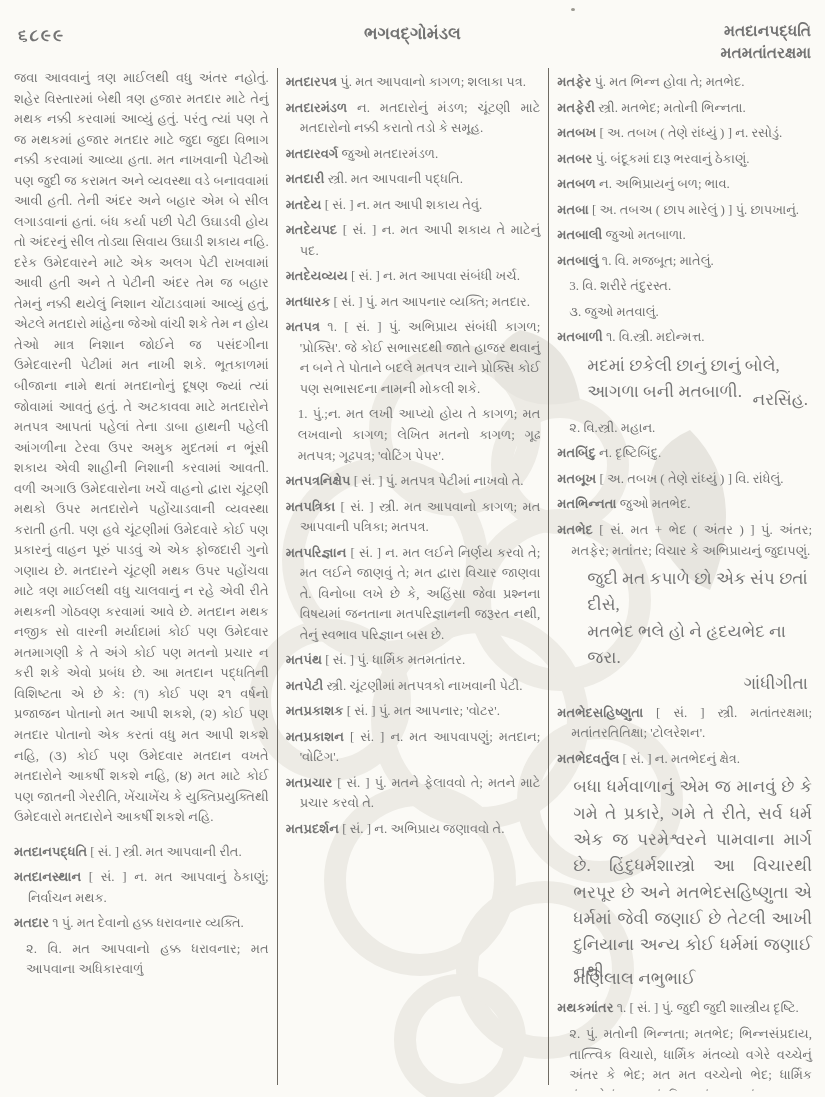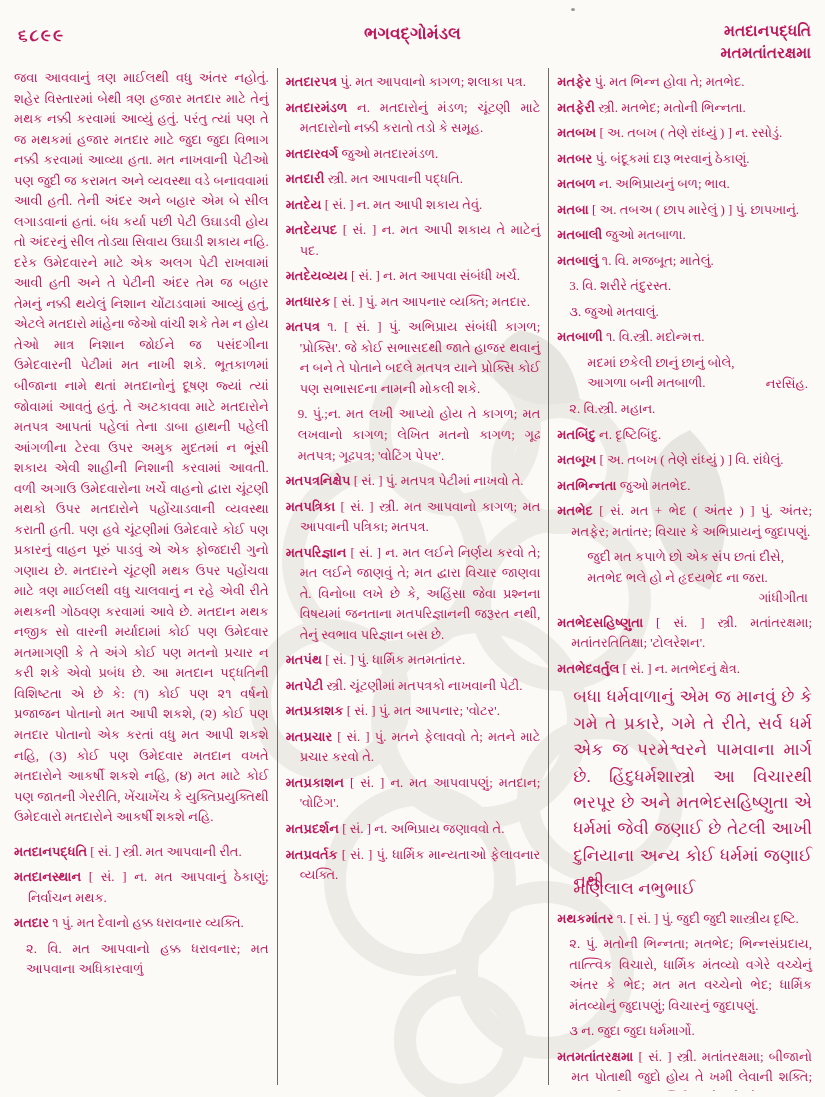--- a/index.html
+++ b/index.html
@@ -1,31 +1,31 @@
 <!DOCTYPE html>
 <html><head>
 <meta charset="utf-8">
 <style>
   html,body{margin:0;padding:0;background:#e9e7e2;}
   .page{position:relative;width:825px;height:1097px;margin:0 auto;background:#fbfaf6;overflow:hidden;
-        font-family:"Liberation Serif","DejaVu Serif",serif;color:#be185d;}
+        font-family:"Liberation Serif","DejaVu Serif",serif;color:#737373;}
   
   .hdr{position:absolute;top:0;left:0;right:0;height:64px;z-index:2;}
   .page-num{position:absolute;top:26px;left:18px;font-size:17px;font-weight:bold;letter-spacing:2px;}
   .page-title{position:absolute;top:24px;left:0;right:0;text-align:center;font-size:17px;font-weight:bold;}
   .guides{position:absolute;top:20px;right:14px;text-align:right;font-weight:bold;font-size:15.5px;line-height:1.45;}
   
   .columns{position:absolute;top:66px;left:6px;right:5px;bottom:6px;display:flex;z-index:1;}
   .col{flex:1;padding:2px 8px 0 8px;font-size:13px;line-height:1.58;text-align:justify;overflow:hidden;}
   .divider{width:1px;background:#6f6b63;margin:2px 0 6px 0;}
   .para{margin:0 0 14px 0;}
   .entry{margin:4px 0 5px 0;padding-left:14px;text-indent:-14px;}
   .head{font-weight:bold;}
   .sense{margin:1px 0 5px 12px;}
-  .verse{margin:1px 2px 5px 30px;font-size:13px;text-align:left;line-height:1.55;}
+  .verse{margin:1px 2px 5px 30px;font-size:17px;text-align:left;line-height:1.55;}
   .attr{text-align:right;margin-right:2px;}
   .attr.inline{margin-top:-19px;}
   .quote{margin:1px 0 6px 16px;font-size:17px;line-height:1.55;}
   .qattr{display:block;text-align:left;margin-top:-19px;}
   
   .wm{position:absolute;inset:0;z-index:0;pointer-events:none;}
   .speck{position:absolute;top:8px;left:571px;width:4px;height:3px;background:#9a978f;border-radius:50%;z-index:2;}
 </style>
 </head>
 <body>
@@ -74,31 +74,30 @@
     <div class="col">
         <p class="entry"><b class="head">મતદારપત્ર</b> પું. મત આપવાનો કાગળ; શલાકા પત્ર.</p>
         <p class="entry"><b class="head">મતદારમંડળ</b> ન. મતદારોનું મંડળ; ચૂંટણી માટે મતદારોનો નક્કી કરાતો તડો કે સમૂહ.</p>
         <p class="entry"><b class="head">મતદારવર્ગ</b> જુઓ મતદારમંડળ.</p>
         <p class="entry"><b class="head">મતદારી</b> સ્ત્રી. મત આપવાની પદ્ધતિ.</p>
         <p class="entry"><b class="head">મતદેય</b> [ સં. ] ન. મત આપી શકાય તેવું.</p>
         <p class="entry"><b class="head">મતદેયપદ</b> [ સં. ] ન. મત આપી શકાય તે માટેનું પદ.</p>
         <p class="entry"><b class="head">મતદેયવ્યય</b> [ સં. ] ન. મત આપવા સંબંધી ખર્ચ.</p>
         <p class="entry"><b class="head">મતધારક</b> [ સં. ] પું. મત આપનાર વ્યક્તિ; મતદાર.</p>
         <p class="entry"><b class="head">મતપત્ર</b> ૧. [ સં. ] પું. અભિપ્રાય સંબંધી કાગળ; 'પ્રોક્સિ'. જે કોઈ સભાસદથી જાતે હાજર થવાનું ન બને તે પોતાને બદલે મતપત્ર યાને પ્રોક્સિ કોઈ પણ સભાસદના નામની મોકલી શકે.</p>
-        <p class="sense">9. પું.;ન. મત લખી આપ્યો હોય તે કાગળ; મત લખવાનો કાગળ; લેખિત મતનો કાગળ; ગૂઢ મતપત્ર; ગૂઢપત્ર; 'વોટિંગ પેપર'.</p>
+        <p class="sense">1. પું.;ન. મત લખી આપ્યો હોય તે કાગળ; મત લખવાનો કાગળ; લેખિત મતનો કાગળ; ગૂઢ મતપત્ર; ગૂઢપત્ર; 'વોટિંગ પેપર'.</p>
         <p class="entry"><b class="head">મતપત્રનિક્ષેપ</b> [ સં. ] પું. મતપત્ર પેટીમાં નાખવો તે.</p>
         <p class="entry"><b class="head">મતપત્રિકા</b> [ સં. ] સ્ત્રી. મત આપવાનો કાગળ; મત આપવાની પત્રિકા; મતપત્ર.</p>
         <p class="entry"><b class="head">મતપરિજ્ઞાન</b> [ સં. ] ન. મત લઈને નિર્ણય કરવો તે; મત લઈને જાણવું તે; મત દ્વારા વિચાર જાણવા તે. વિનોબા લખે છે કે, અહિંસા જેવા પ્રશ્નના વિષયમાં જનતાના મતપરિજ્ઞાનની જરૂરત નથી, તેનું સ્વભાવ પરિજ્ઞાન બસ છે.</p>
         <p class="entry"><b class="head">મતપંથ</b> [ સં. ] પું. ધાર્મિક મતમતાંતર.</p>
         <p class="entry"><b class="head">મતપેટી</b> સ્ત્રી. ચૂંટણીમાં મતપત્રકો નાખવાની પેટી.</p>
         <p class="entry"><b class="head">મતપ્રકાશક</b> [ સં. ] પું. મત આપનાર; 'વોટર'.</p>
+        <p class="entry"><b class="head">મતપ્રકાશન</b> [ સં. ] ન. મત આપવાપણું; મતદાન; 'વોટિંગ'.</p>
         <p class="entry"><b class="head">મતપ્રચાર</b> [ સં. ] પું. મતને ફેલાવવો તે; મતને માટે પ્રચાર કરવો તે.</p>
-        <p class="entry"><b class="head">મતપ્રકાશન</b> [ સં. ] ન. મત આપવાપણું; મતદાન; 'વોટિંગ'.</p>
         <p class="entry"><b class="head">મતપ્રદર્શન</b> [ સં. ] ન. અભિપ્રાય જણાવવો તે.</p>
-        <p class="entry"><b class="head">મતપ્રવર્તક</b> [ સં. ] પું. ધાર્મિક માન્યતાઓ ફેલાવનાર વ્યક્તિ.</p>
       </div>
     <div class="divider"></div>
     <div class="col">
         <p class="entry"><b class="head">મતફેર</b> પું. મત ભિન્ન હોવા તે; મતભેદ.</p>
         <p class="entry"><b class="head">મતફેરી</b> સ્ત્રી. મતભેદ; મતોની ભિન્નતા.</p>
         <p class="entry"><b class="head">મતબખ</b> [ અ. તબખ ( તેણે રાંધ્યું ) ] ન. રસોડું.</p>
         <p class="entry"><b class="head">મતબર</b> પું. બંદૂકમાં દારૂ ભરવાનું ઠેકાણું.</p>
         <p class="entry"><b class="head">મતબળ</b> ન. અભિપ્રાયનું બળ; ભાવ.</p>
         <p class="entry"><b class="head">મતબા</b> [ અ. તબઅ ( છાપ મારેલું ) ] પું. છાપખાનું.</p>
         <p class="entry"><b class="head">મતબાલી</b> જુઓ મતબાળા.</p>

